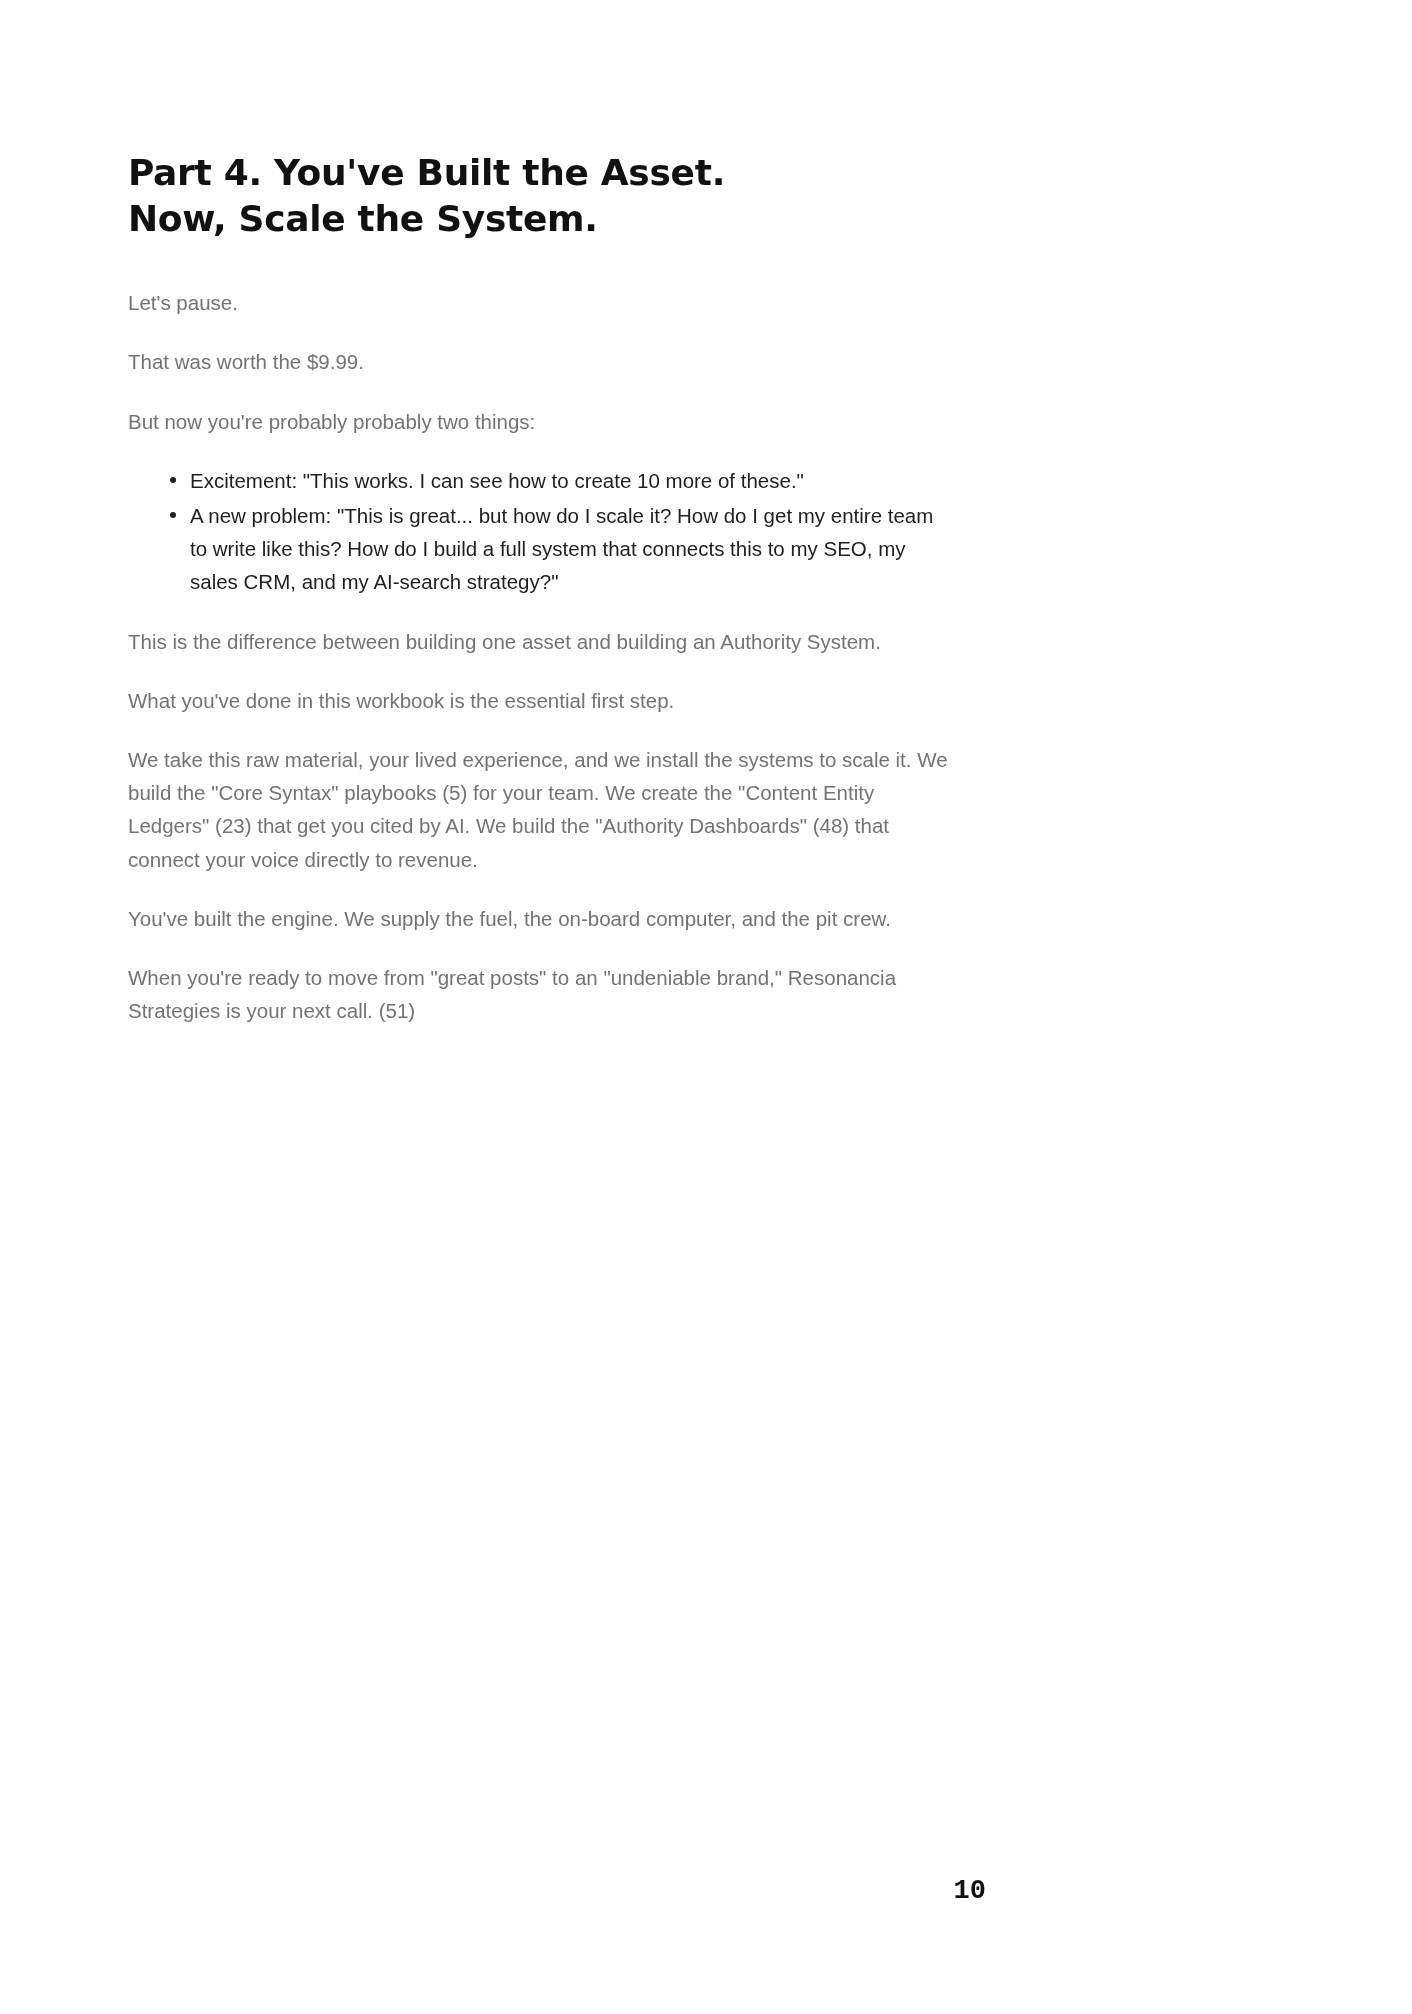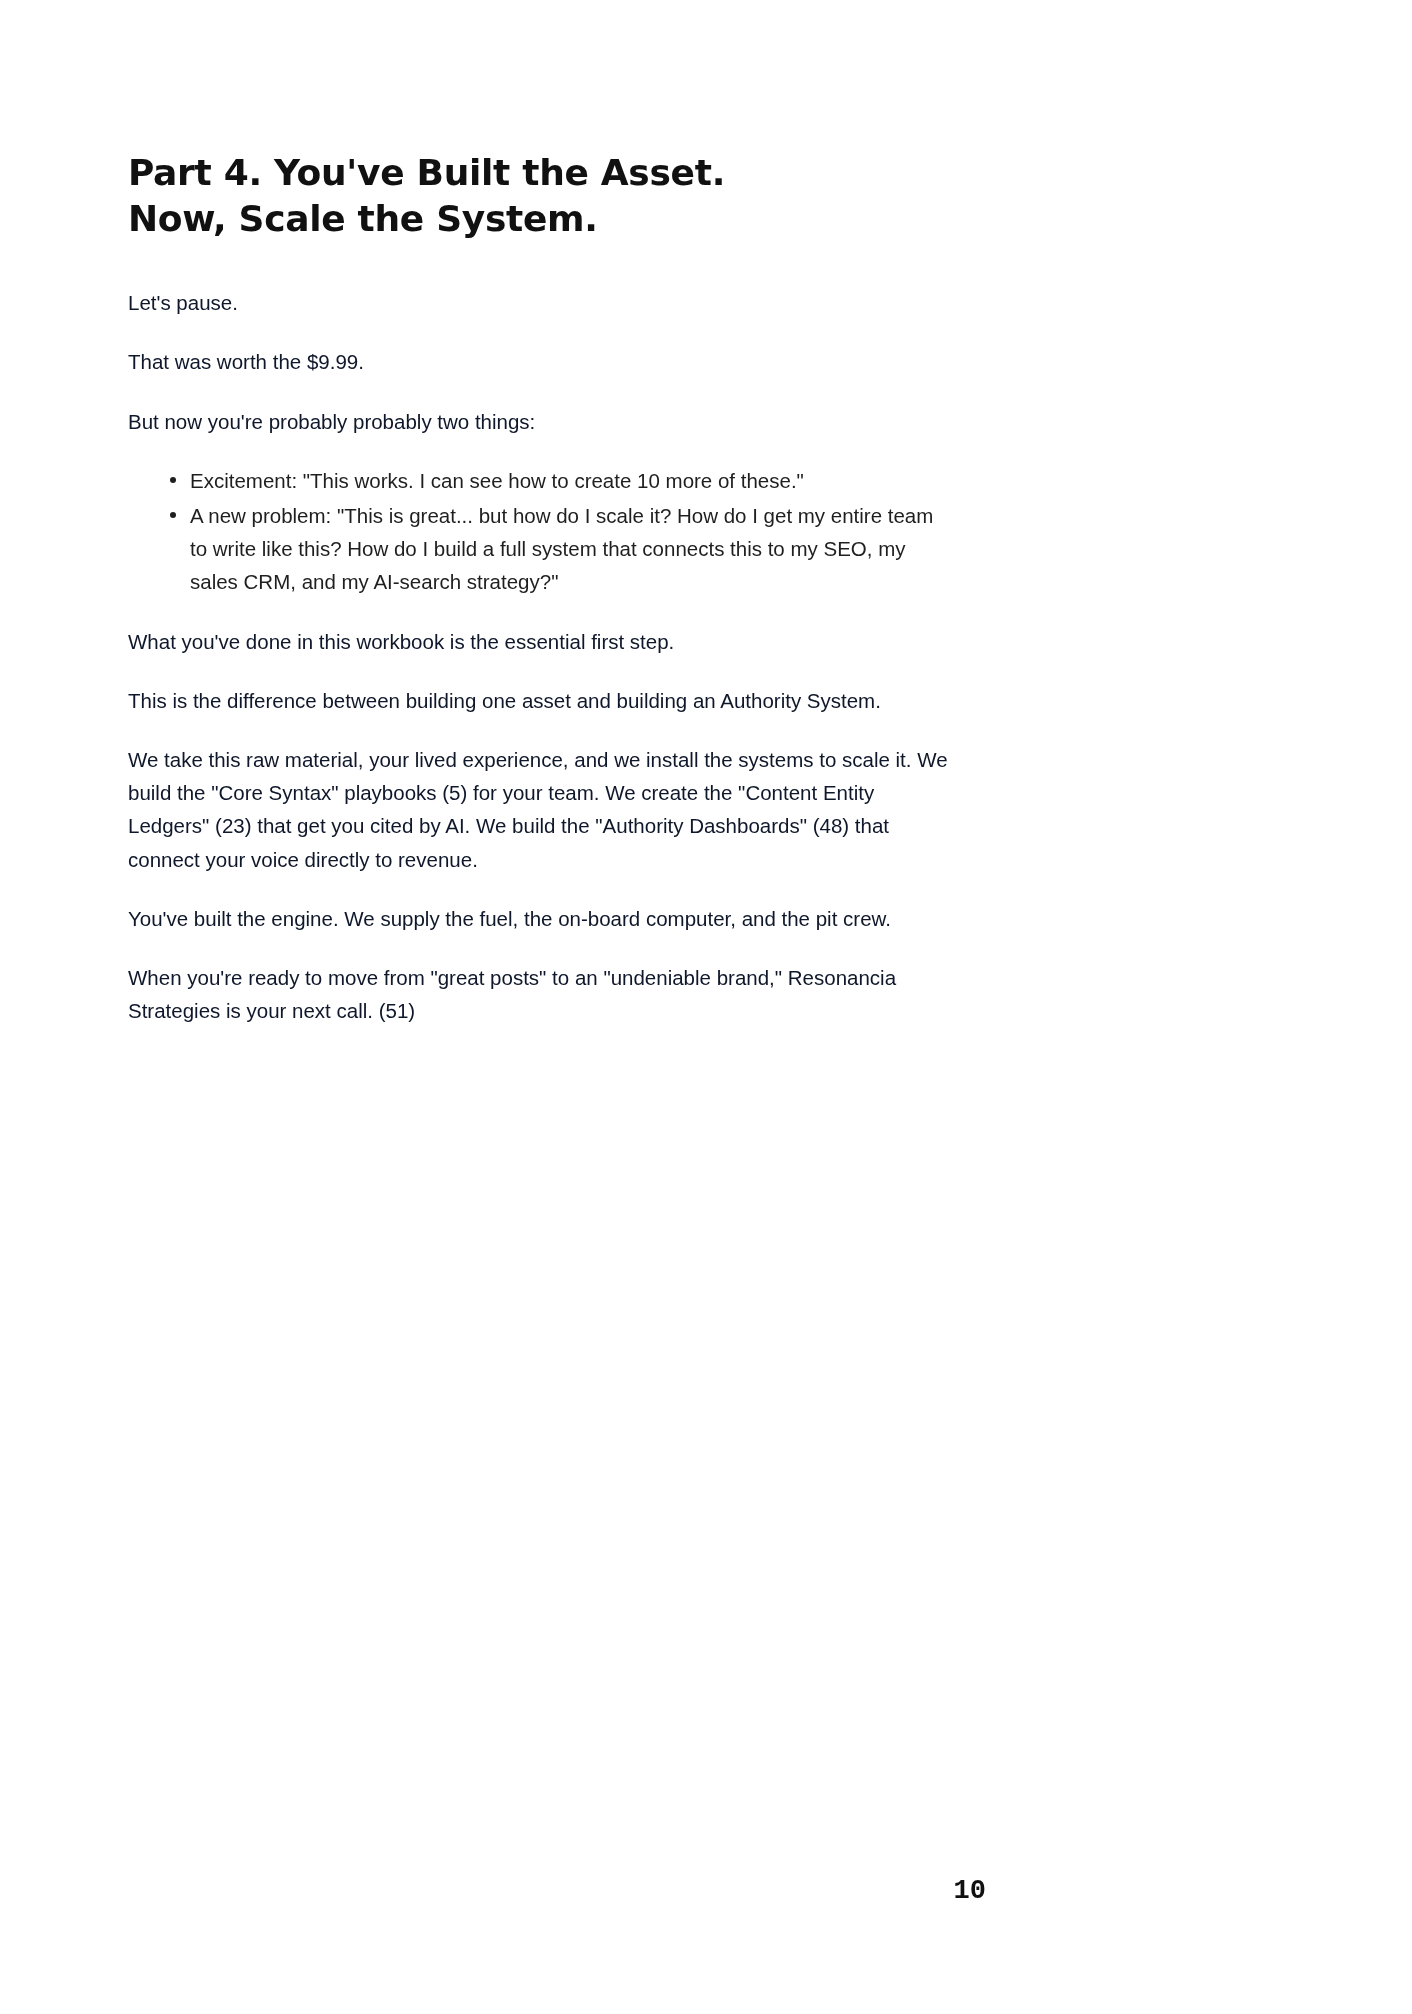--- a/index.html
+++ b/index.html
@@ -30,21 +30,21 @@
     font-size: 36px;
     line-height: 1.28;
     letter-spacing: -0.3px;
     color: #111111;
     margin: 0 0 44px 0;
     white-space: pre-line;
   }
   p.body-text {
     font-size: 20.5px;
     line-height: 1.62;
-    color: #0f172a;
+    color: #737373;
     margin: 0 0 26px 0;
     max-width: 1120px;
   }
   ul.bullets {
     margin: 0 0 26px 0;
     padding: 0 0 0 42px;
     list-style: none;
     max-width: 1120px;
   }
   ul.bullets li {
@@ -85,20 +85,20 @@
 
   <p class="body-text">Let's pause.</p>
   <p class="body-text">That was worth the $9.99.</p>
   <p class="body-text">But now you're probably probably two things:</p>
 
   <ul class="bullets">
     <li>Excitement: "This works. I can see how to create 10 more of these."</li>
     <li>A new problem: "This is great... but how do I scale it? How do I get my entire team to write like this? How do I build a full system that connects this to my SEO, my sales CRM, and my AI-search strategy?"</li>
   </ul>
 
+  <p class="body-text">This is the difference between building one asset and building an Authority System.</p>
   <p class="body-text">What you've done in this workbook is the essential first step.</p>
-  <p class="body-text">This is the difference between building one asset and building an Authority System.</p>
   <p class="body-text">We take this raw material, your lived experience, and we install the systems to scale it. We build the "Core Syntax" playbooks (5) for your team. We create the "Content Entity Ledgers" (23) that get you cited by AI. We build the "Authority Dashboards" (48) that connect your voice directly to revenue.</p>
   <p class="body-text">You've built the engine. We supply the fuel, the on-board computer, and the pit crew.</p>
   <p class="body-text">When you're ready to move from "great posts" to an "undeniable brand," Resonancia Strategies is your next call. (51)</p>
 
   <div class="page-number">10</div>
 </div>
 
 </body></html>

